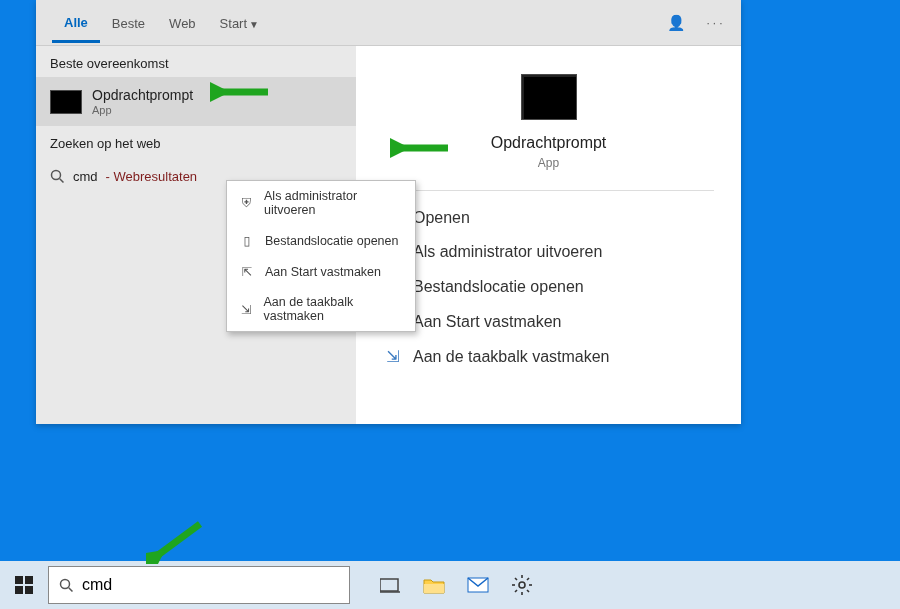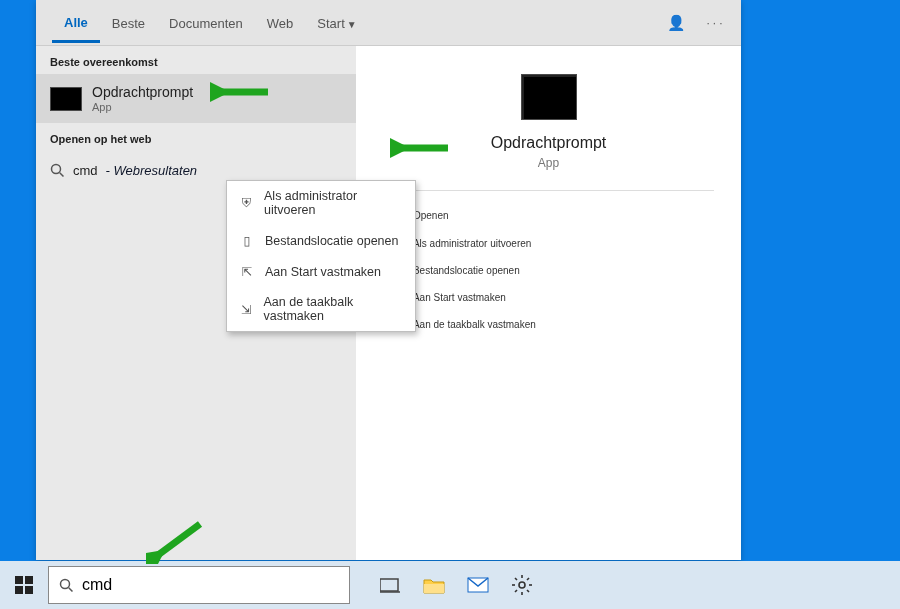--- a/index.html
+++ b/index.html
@@ -1,50 +1,50 @@
 <!DOCTYPE html>
 <html><head>
 <meta charset="utf-8">
 <style>
   * { box-sizing: border-box; margin: 0; padding: 0; font-family: "Segoe UI", Tahoma, sans-serif; }
   body { width: 900px; height: 609px; background: #0a7fe6; overflow: hidden; position: relative; }
 
-  .search-panel { position: absolute; left: 36px; top: 0; width: 705px; height: 560px; background: #e4e4e4; display: flex; flex-direction: column; box-shadow: 0 2px 6px rgba(0,0,0,.25); }
+  .search-panel { position: absolute; left: 36px; top: 0; width: 705px; height: 424px; background: #e4e4e4; display: flex; flex-direction: column; box-shadow: 0 2px 6px rgba(0,0,0,.25); }
 
   .tabs { display: flex; align-items: center; height: 46px; padding: 0 16px; border-bottom: 1px solid #ccc; gap: 0; font-size: 13px; color: #555; }
   .tab { padding: 12px 12px 10px; cursor: pointer; }
   .tab.active { color: #0067c0; border-bottom: 3px solid #0067c0; font-weight: 600; }
   .tabs-right { margin-left: auto; display: flex; gap: 20px; align-items: center; color: #666; }
   .more-caret { font-size: 10px; margin-left: 2px; }
 
   .panel-body { flex: 1; display: flex; background: #f2f2f2; position: relative; }
 
   .left-col { width: 320px; background: #e9e9e9; display: flex; flex-direction: column; }
-  .section-header { font-size: 11px; font-weight: 700; padding: 10px 14px 6px; color: #222; }
+  .section-header { font-size: 13px; font-weight: 400; padding: 10px 14px 6px; color: #222; }
 
   .best-match { display: flex; align-items: center; gap: 10px; padding: 10px 14px; background: #d7d7d7; cursor: pointer; }
   .cmd-thumb { width: 32px; height: 24px; background: #000; border: 1px solid #4a4a4a; }
   .best-title { font-size: 14px; color: #222; }
   .best-sub { font-size: 11px; color: #666; margin-top: 1px; }
 
   .web-row { display: flex; align-items: center; gap: 8px; padding: 12px 14px; font-size: 13px; cursor: pointer; }
   .web-row .q { color: #222; }
-  .web-row .suffix { color: #0f172a; font-style: italic; }
+  .web-row .suffix { color: #7f1d1d; }
 
   .ctx-menu { position: absolute; left: 190px; top: 134px; width: 190px; background: #fff; border: 1px solid #bfbfbf; box-shadow: 2px 3px 6px rgba(0,0,0,.25); z-index: 5; }
   .ctx-item { display: flex; align-items: center; gap: 10px; padding: 8px 12px; font-size: 12.5px; color: #333; cursor: pointer; }
   .ctx-icon { width: 16px; display: flex; justify-content: center; color: #555; }
 
   .right-col { flex: 1; background: #fff; display: flex; flex-direction: column; align-items: center; padding-top: 28px; }
   .big-thumb { width: 56px; height: 46px; background: #000; border: 1px solid #4a4a4a; box-shadow: inset 2px 2px 0 #222; margin-bottom: 14px; }
   .big-title { font-size: 16px; color: #222; margin-bottom: 4px; }
   .big-sub { font-size: 12px; color: #777; margin-bottom: 20px; }
   .right-divider { width: 86%; border-top: 1px solid #ddd; margin-bottom: 10px; }
   .right-list { width: 86%; }
-  .right-item { display: flex; align-items: center; gap: 12px; padding: 8px 2px; font-size: 10px; color: #333; cursor: pointer; }
+  .right-item { display: flex; align-items: center; gap: 12px; padding: 8px 2px; font-size: 16px; color: #333; cursor: pointer; }
   .right-icon { width: 16px; color: #3a7ac0; display: flex; justify-content: center; }
 
   
   .arrow { position: absolute; z-index: 20; }
   .arrow svg { display: block; }
 
   
   .taskbar { position: absolute; left: 0; bottom: 0; width: 900px; height: 48px; background: #d9e6f2; display: flex; align-items: center; }
   .start-btn { width: 48px; height: 48px; display: flex; align-items: center; justify-content: center; cursor: pointer; }
   .search-box { margin-left: 0; width: 302px; height: 38px; background: #fff; border: 1px solid #888; display: flex; align-items: center; padding: 0 10px; gap: 8px; }
@@ -57,21 +57,20 @@
   .mag line { stroke:#555; stroke-width:2; }
 </style>
 </head>
 <body>
 
 <div class="search-panel">
 
   <div class="tabs">
     <div class="tab active">Alle</div>
     <div class="tab">Beste</div>
-    <div class="tab">Documenten</div>
     <div class="tab">Web</div>
     <div class="tab">
       <span>Start</span><span class="more-caret">▼</span>
     </div>
     <div class="tabs-right">
       <span style="font-size:15px;">👤</span>
       <span style="letter-spacing:2px;">···</span>
     </div>
   </div>
 
@@ -80,21 +79,21 @@
       <div class="section-header">Beste overeenkomst</div>
 
       <div class="best-match">
         <div class="cmd-thumb"></div>
         <div>
           <div class="best-title">Opdrachtprompt</div>
           <div class="best-sub">App</div>
         </div>
       </div>
 
-      <div class="section-header">Openen op het web</div>
+      <div class="section-header">Zoeken op het web</div>
 
       <div class="web-row">
         <svg class="mag" viewBox="0 0 20 20">
             <circle cx="8" cy="8" r="6"></circle>
             <line x1="13" y1="13" x2="18" y2="18"></line>
           </svg>
         <span class="q">cmd</span>
           <span class="suffix"> - Webresultaten</span>
       </div>
     </div>

